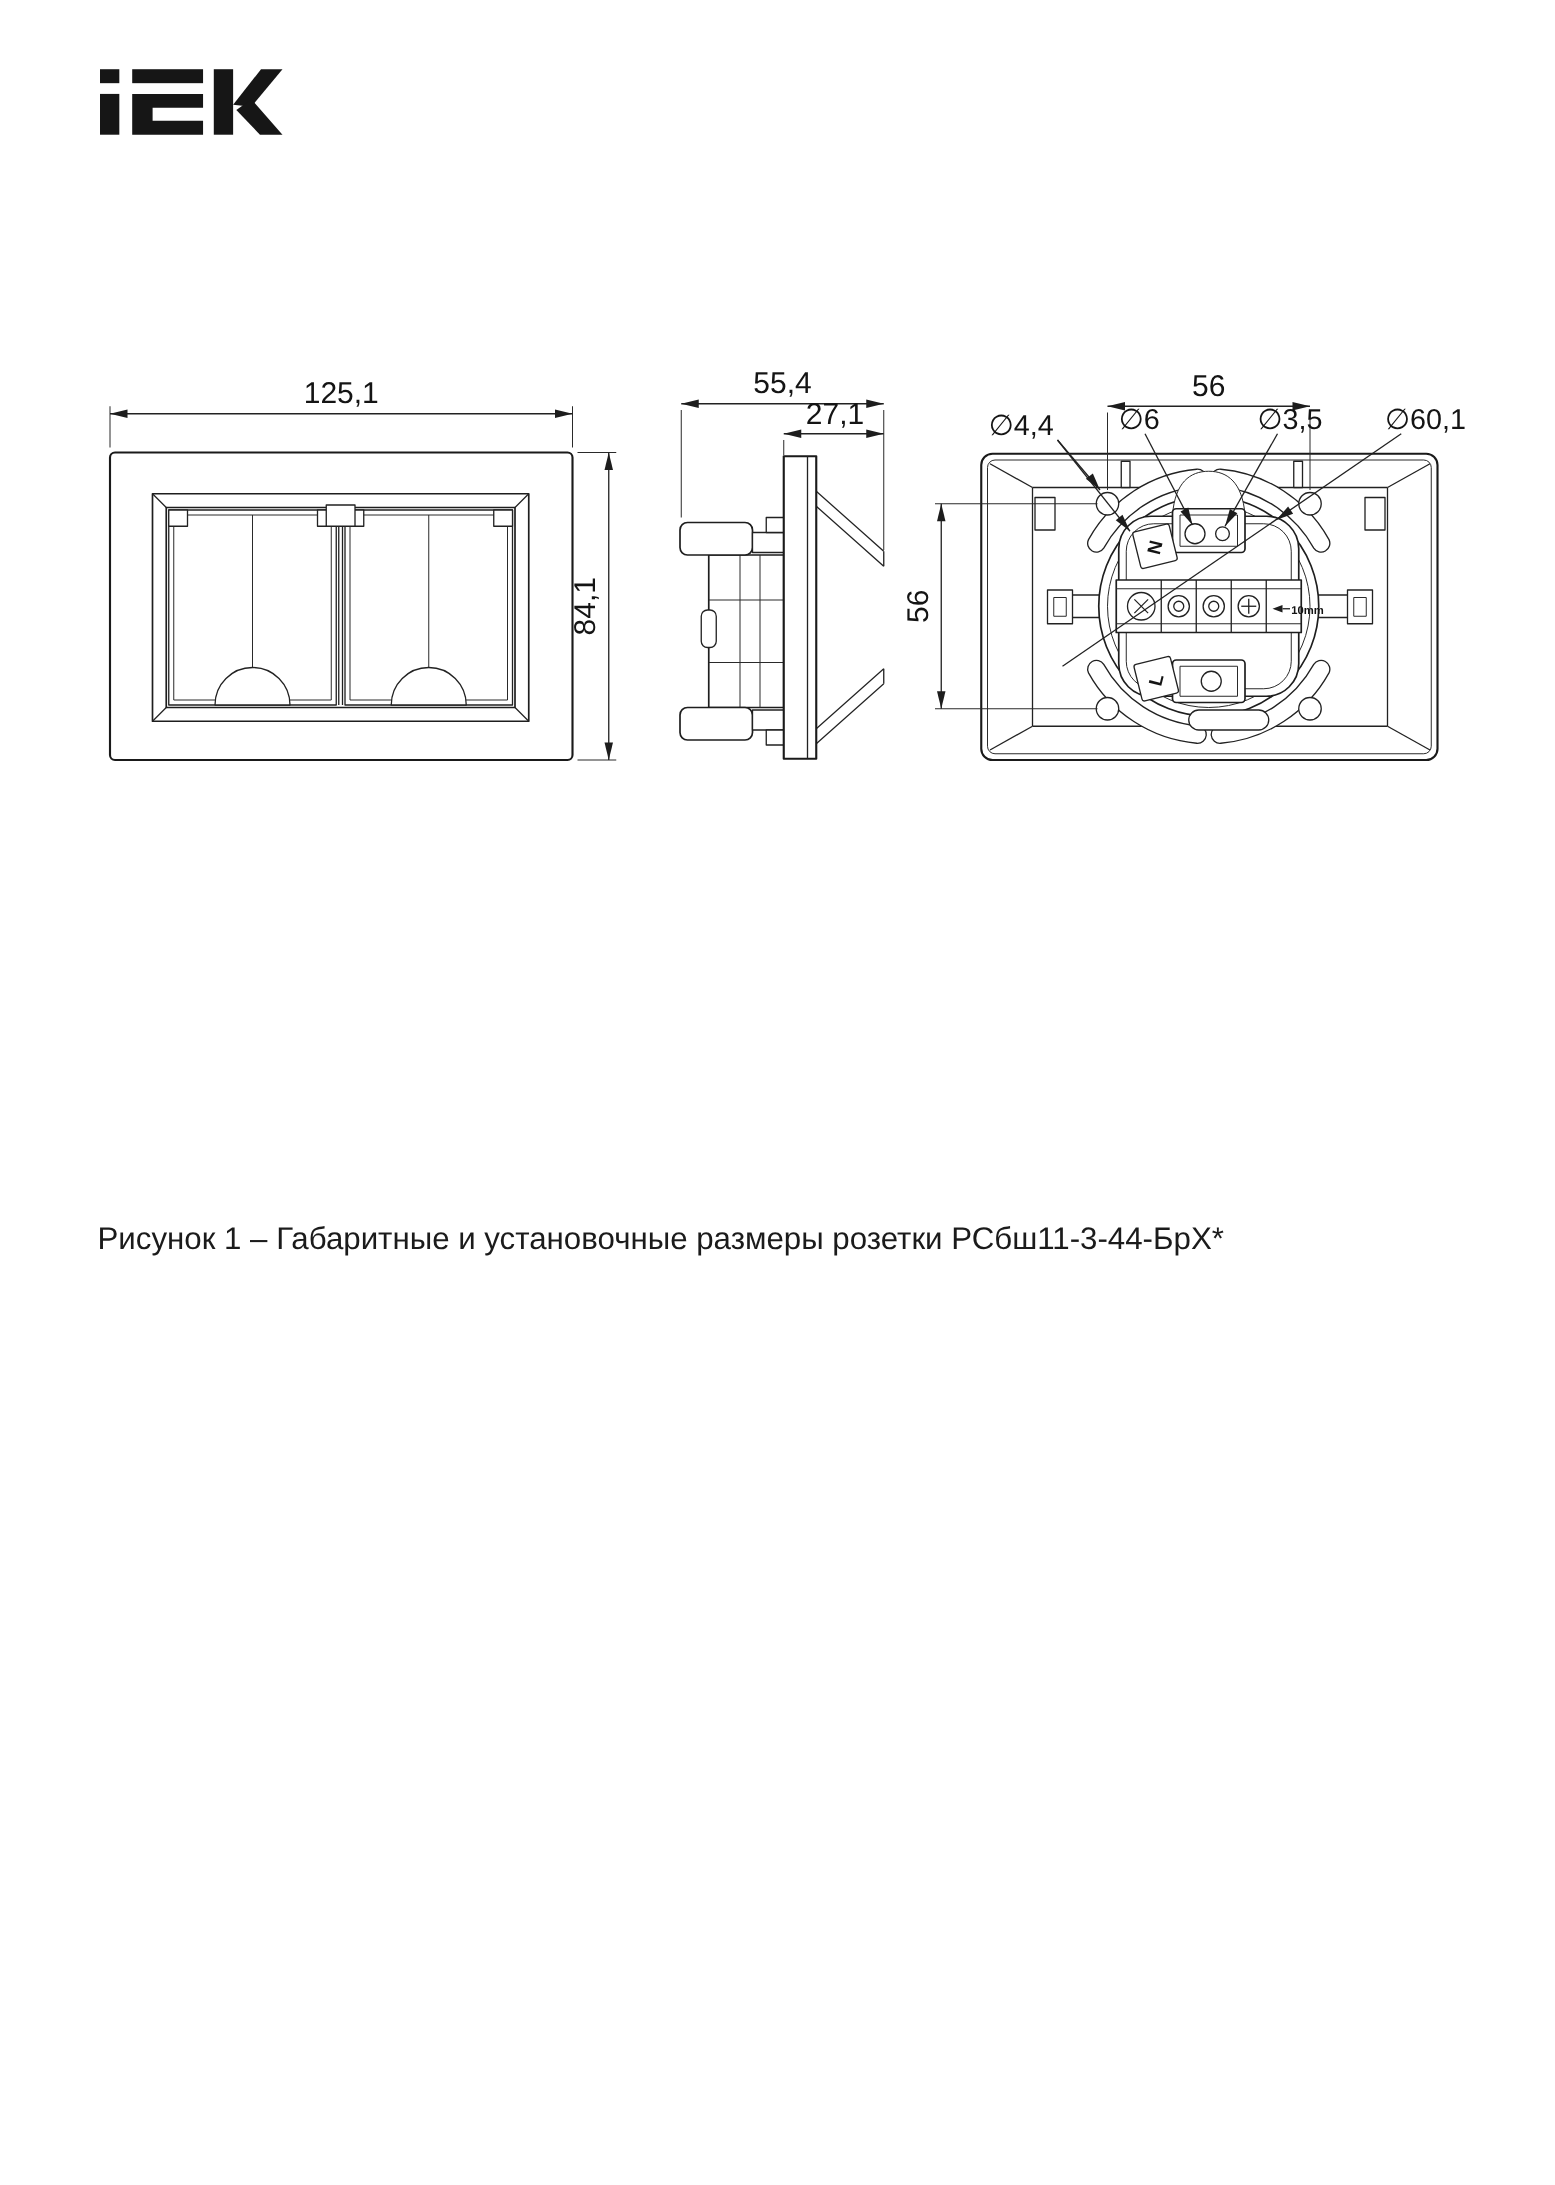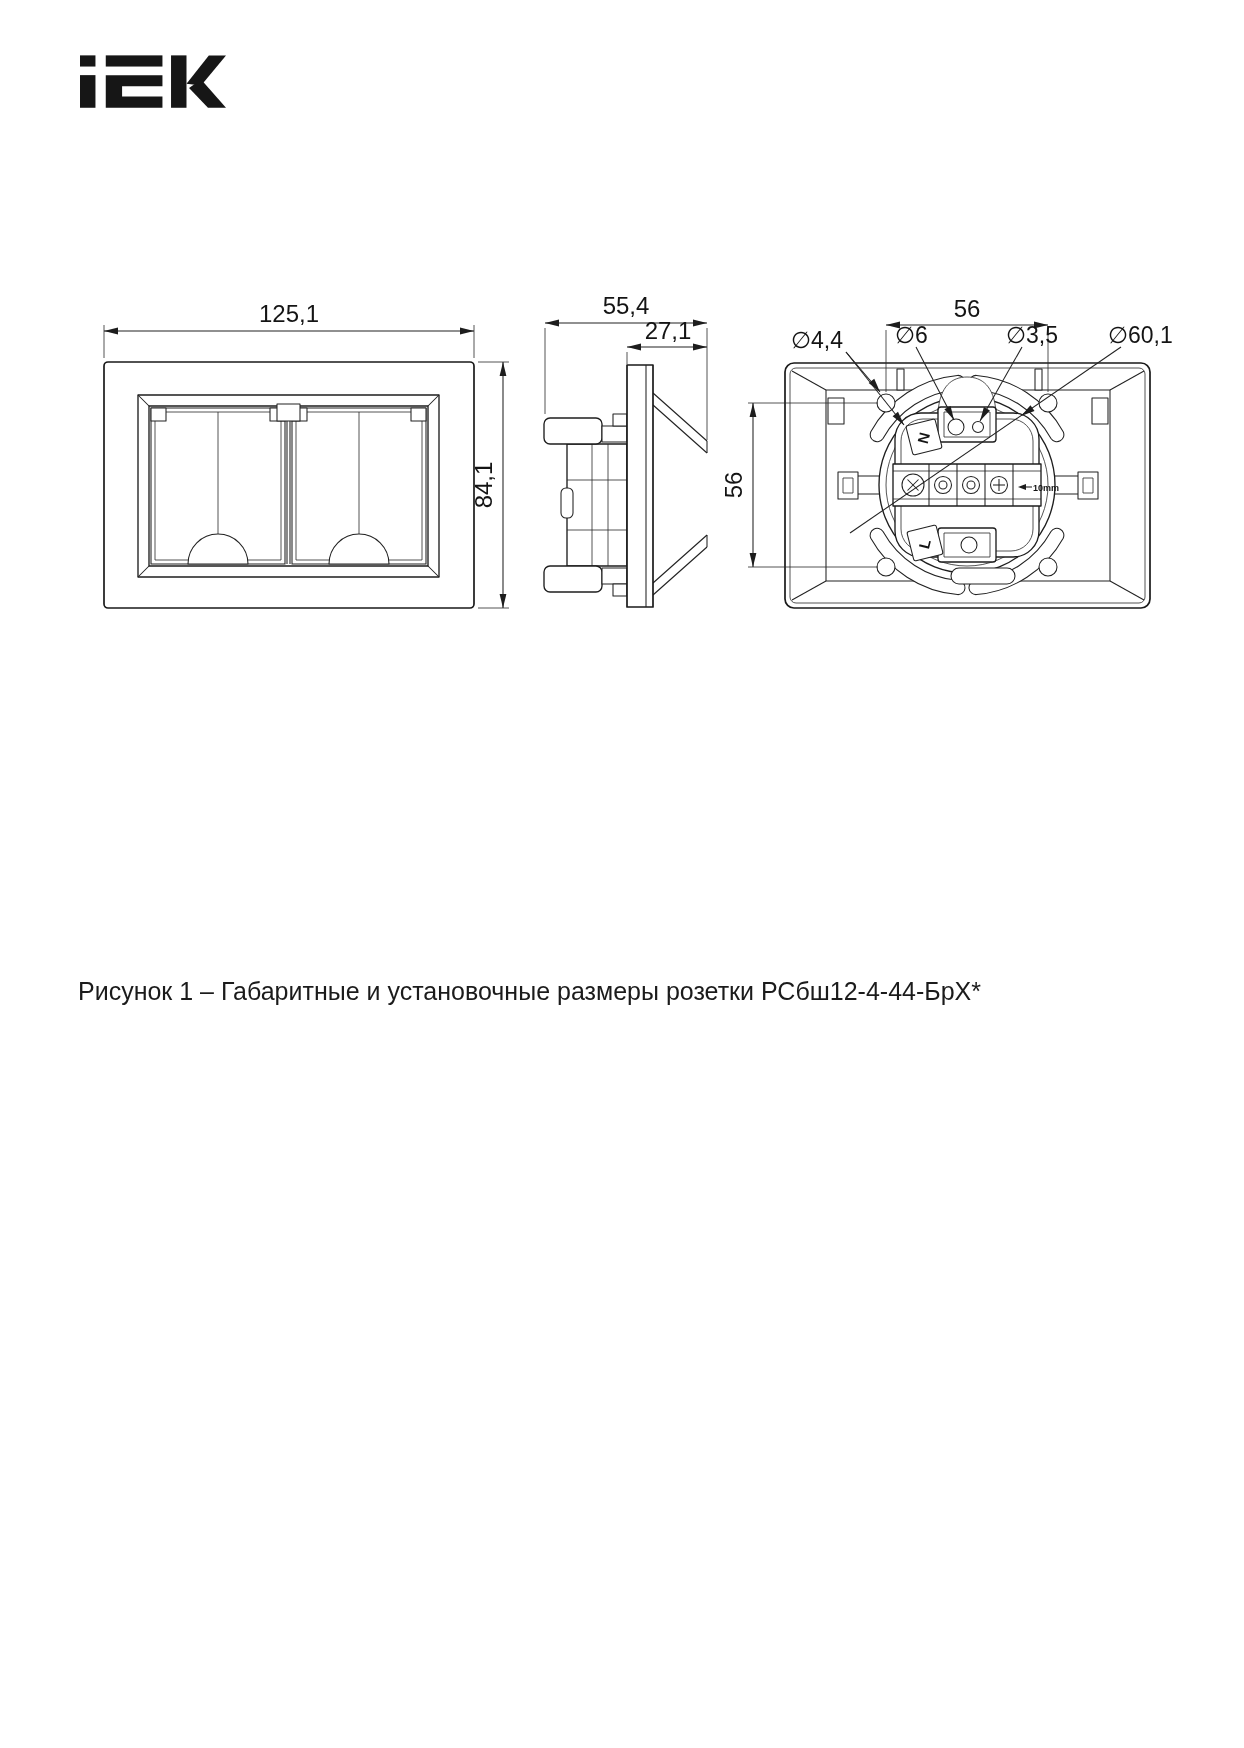--- a/index.html
+++ b/index.html
@@ -37,21 +37,21 @@
       <rect class="logo-shape" x="0" y="23" width="18" height="38"></rect>
       <rect class="logo-shape" x="30" y="0" width="66" height="13"></rect>
       <path class="logo-shape" d="M30,23 H96 V36 H49 V48 H96 V61 H30 Z"></path>
       <rect class="logo-shape" x="106" y="0" width="18" height="61"></rect>
       <polygon class="logo-shape" points="124,33 150,0 170,0 141,35"></polygon>
       <polygon class="logo-shape" points="127,38 141,28 170,61 149,61"></polygon>
     </g>
   </svg>
 </div>
 
-<div class="abs" style="left:92px;top:298px">
+<div class="abs" style="left:76px;top:298px">
   <svg width="430" height="330" viewBox="0 0 430 330">
 
     <g>
       <line class="s08" x1="12" y1="60" x2="12" y2="27"></line>
       <line class="s08" x1="382" y1="60" x2="382" y2="27"></line>
       <line class="s10" x1="12" y1="33" x2="382" y2="33"></line>
       <polygon class="ar" points="12,33 26,29.6 26,36.4"></polygon>
       <polygon class="ar" points="382,33 368,29.6 368,36.4"></polygon>
       <text class="dim mid" x="197" y="24">125,1</text>
     </g>
@@ -274,13 +274,13 @@
     </g>
 
     <g>
       <line class="s10" x1="433" y1="57" x2="162" y2="243"></line>
       <polygon class="ar" points="333,126 342.5,115.2 346.5,121"></polygon>
       <text class="dims" x="420" y="53">∅60,1</text>
     </g>
   </svg>
 </div>
 
-<div class="caption">Рисунок 1 – Габаритные и установочные размеры розетки РСбш12-4-44-БрХ*</div>
+<div class="caption">Рисунок 1 – Габаритные и установочные размеры розетки РСбш11-3-44-БрХ*</div>
 
 </body></html>

